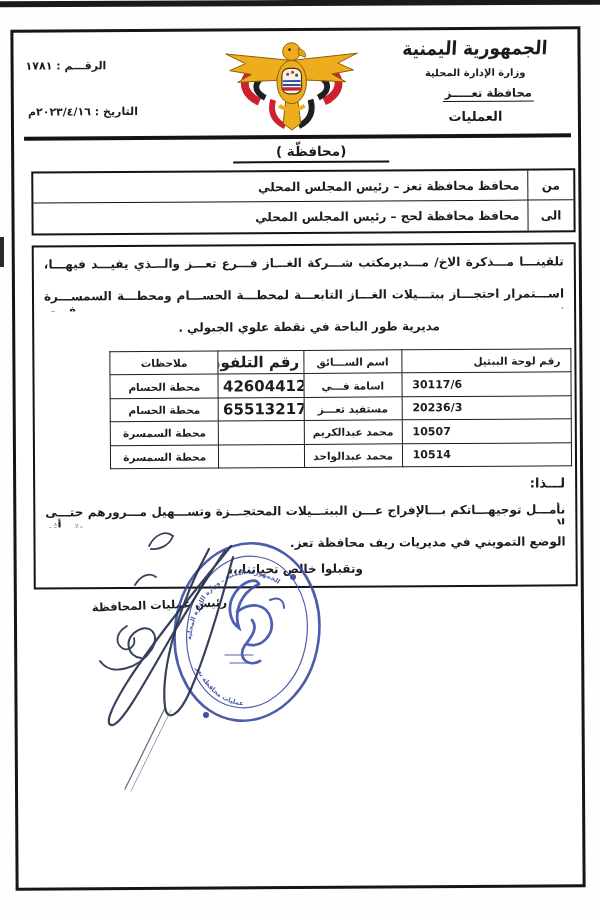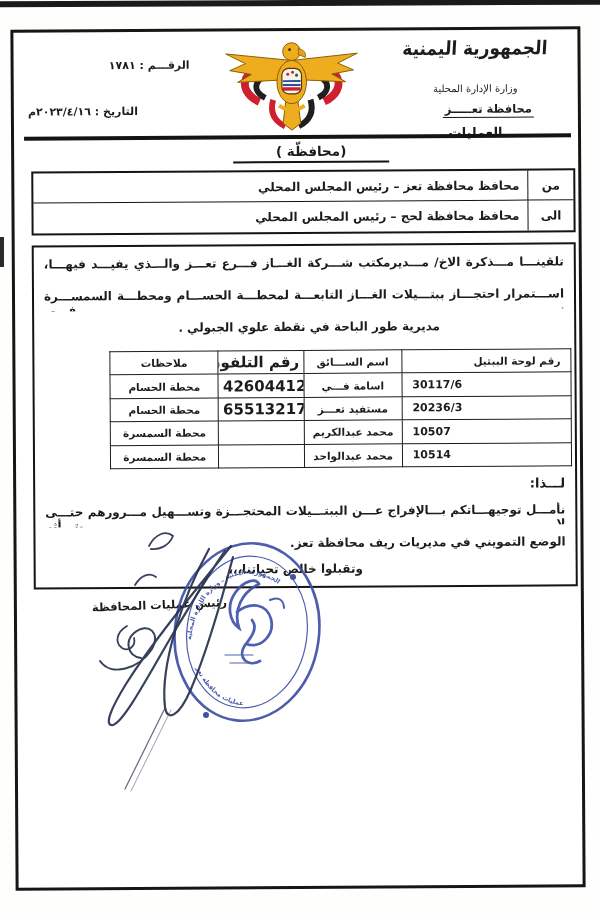--- a/index.html
+++ b/index.html
@@ -9,24 +9,24 @@
   }
   .scan-streak{position:absolute;left:-6px;top:0;width:612px;height:6px;background:#1a1a1a;transform:rotate(-.25deg);}
   .scan-mark{position:absolute;left:0;top:237px;width:4px;height:30px;background:#2b2b2b;}
   .frame{
     position:absolute;left:13px;top:28px;width:564px;height:855px;
     border:3px solid #161616;background:#fff;transform:rotate(-.35deg);transform-origin:50% 50%;
   }
   
   .hdr-right{position:absolute;top:8px;right:10px;width:185px;display:flex;flex-direction:column;align-items:center;direction:rtl;}
   .org-title{font-size:17px;font-weight:bold;transform:scaleY(1.12) skewX(-4deg);letter-spacing:-.5px;}
-  .ministry{font-size:10px;font-weight:normal;margin-top:25px;}
+  .ministry{font-size:10px;font-weight:bold;margin-top:9px;}
   .governorate{font-size:11.5px;font-weight:bold;margin-top:8px;border-bottom:1.6px solid #161616;padding:0 2px 1px;margin-left:26px;}
   .department{font-size:13px;font-weight:bold;margin-top:7px;}
-  .hdr-num{position:absolute;top:27px;left:24px;width:152px;direction:rtl;text-align:right;font-size:11px;font-weight:bold;}
+  .hdr-num{position:absolute;top:27px;left:12px;width:152px;direction:rtl;text-align:left;font-size:11px;font-weight:bold;}
   .hdr-date{position:absolute;top:73px;left:14px;width:168px;direction:rtl;text-align:left;font-size:11px;font-weight:bold;}
   .emblem{position:absolute;top:-2px;left:198px;width:160px;height:108px;}
   .hdr-rule{position:absolute;top:104px;left:10px;right:7px;height:3.5px;background:#141414;}
   
   .tg-title{position:absolute;top:112px;left:219px;width:156px;text-align:center;
     font-size:13.5px;font-weight:bold;border-bottom:2.4px solid #141414;padding-bottom:2px;direction:rtl;}
   
   .routing{position:absolute;top:139px;left:17px;width:540px;height:60px;border:2.6px solid #141414;direction:rtl;
     display:grid;grid-template-columns:46px 1fr;grid-template-rows:1fr 1fr;font-weight:bold;font-size:12px;}
   .routing .lbl{border-left:1.6px solid #141414;display:flex;align-items:center;justify-content:center;}

